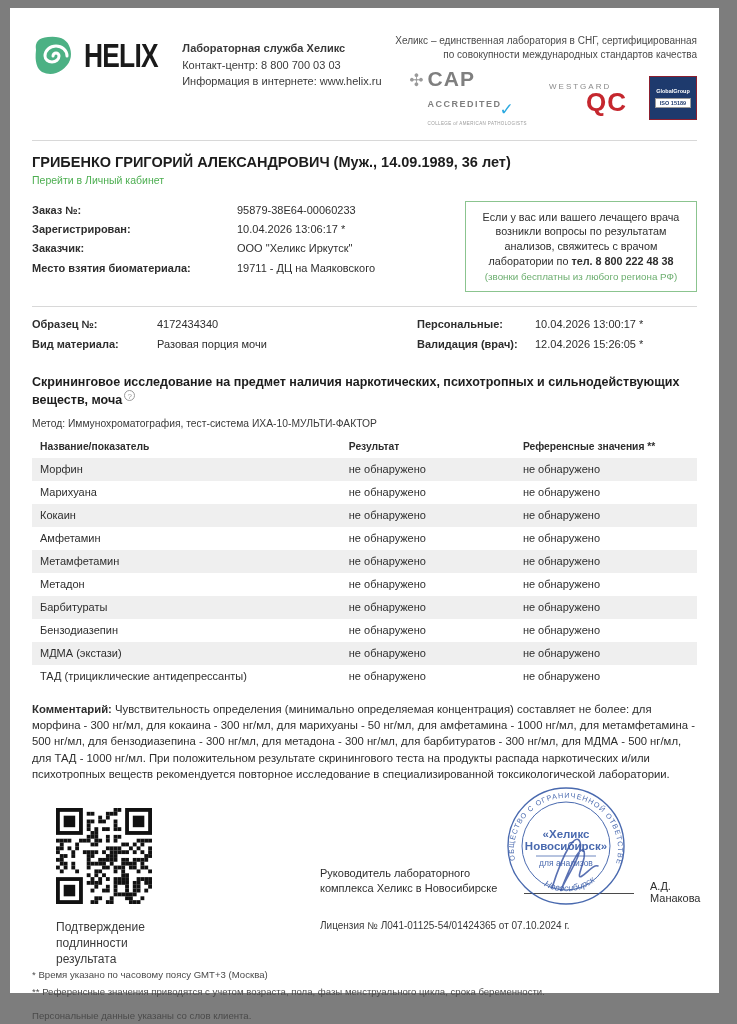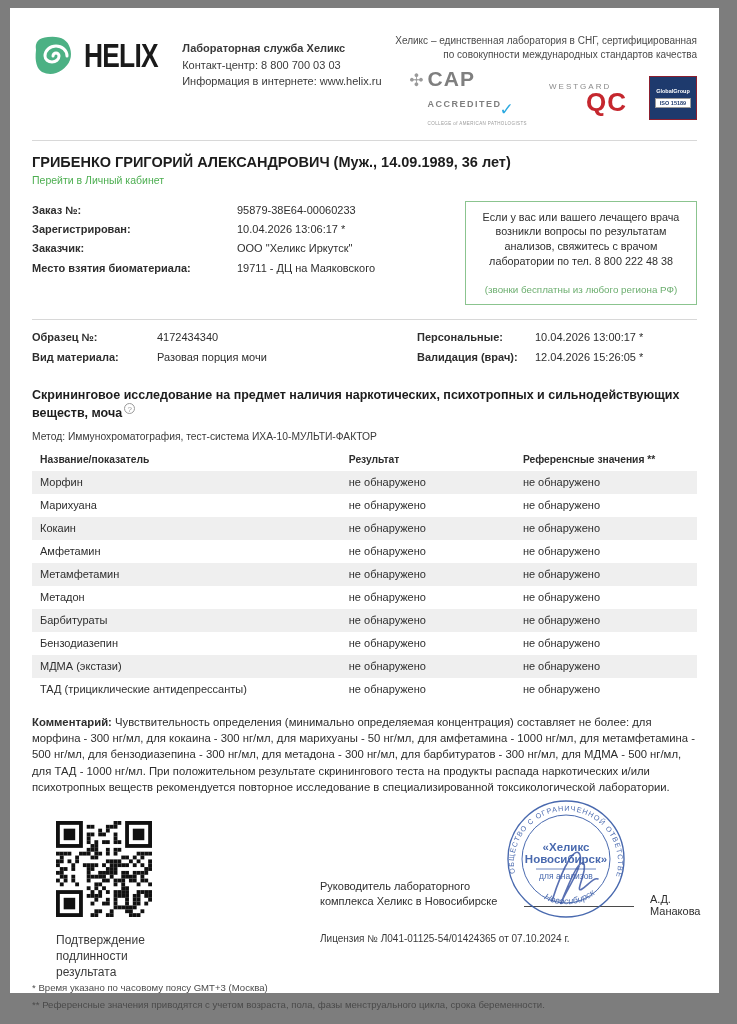--- a/index.html
+++ b/index.html
@@ -37,22 +37,22 @@
   .pname { font-size:14.5px; font-weight:bold; color:#1d1d1d; margin-top:13px; }
   .plink { font-size:10.5px; color:#4cae50; margin-top:3px; display:inline-block; cursor:pointer; }
 
   
   .order-wrap { display:flex; margin-top:13px; }
   .kv-table .kv-row { display:flex; font-size:11px; line-height:1.75; }
   .kv-table .k { font-weight:bold; width:205px; color:#2e2e2e;}
   .kv-table .v { color:#2e2e2e; }
   .help-box { margin-left:auto; width:232px; border:1px solid #8bc48f; padding:8px 10px; text-align:center;
               font-size:10.8px; line-height:1.35; color:#2e2e2e; align-self:flex-start;}
-  .help-box .phone { font-weight:normal; }
-  .help-box .note { color:#6cae6f; font-size:9.8px; display:block; margin-top:15px;}
+  .help-box .phone { font-weight:bold; }
+  .help-box .note { color:#6cae6f; font-size:9.8px; display:block; margin-top:2px;}
 
   
   .sample-wrap { display:flex; margin-top:8px; }
   .sample-wrap .kv-table .k { width:125px; }
   .sample-right { margin-left:auto; width:280px;}
   .sample-right .k { width:118px !important; }
 
   
   .test-title { font-size:12.5px; font-weight:bold; color:#1d1d1d; margin-top:20px; line-height:1.3; width:690px;}
   .info-icon { display:inline-block; width:11px; height:11px; border:1px solid #9a9a9a; border-radius:50%;

